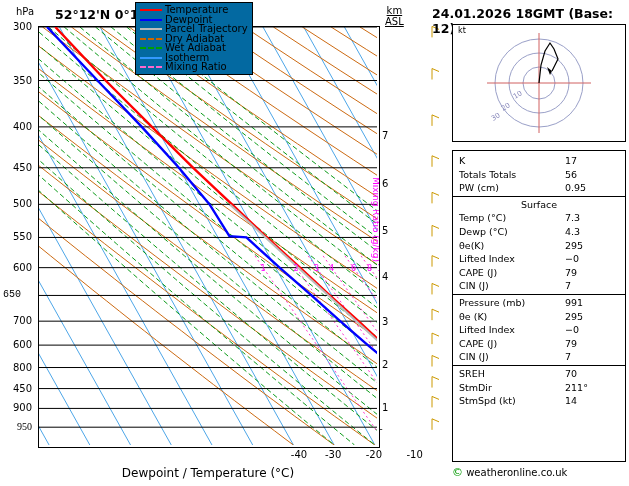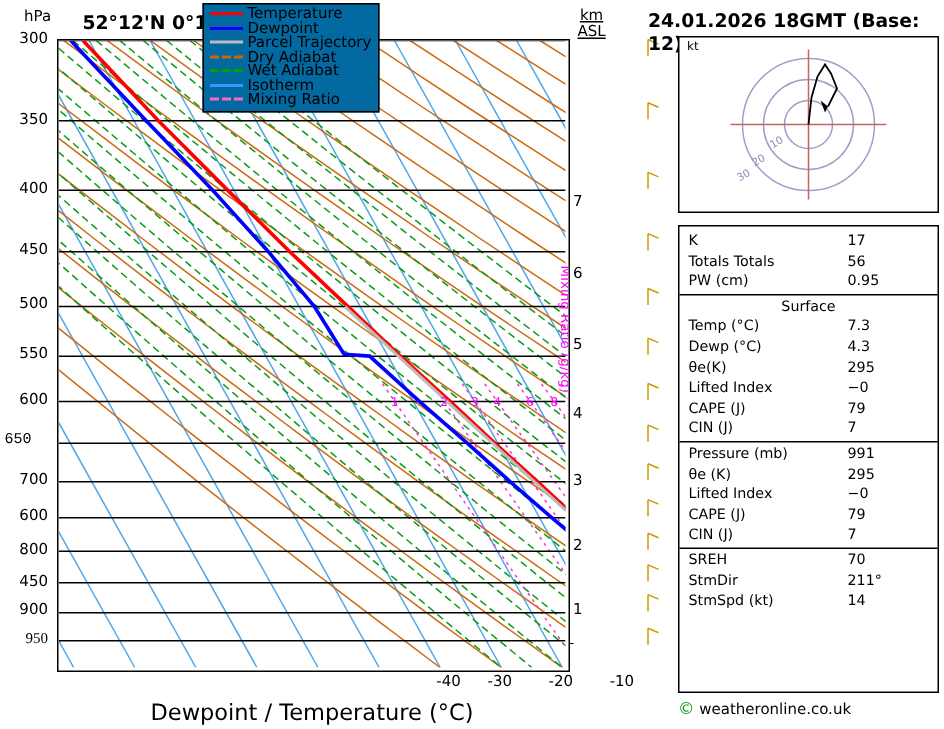--- a/index.html
+++ b/index.html
@@ -8,21 +8,21 @@
   
   #skewt-panel{left:0;top:0;width:420px;height:486px;}
   #plot-area{left:38px;top:26px;width:340px;height:420px;border:1px solid #000;background:#fff;overflow:hidden;}
   #hpa-label{left:16px;top:6px;font-size:10px;color:#000;}
   #title-left{left:55px;top:7px;font-size:12.5px;color:#000;font-weight:bold;}
   #km-label{left:385px;top:5px;font-size:10px;color:#000;text-align:center;line-height:11px;text-decoration:underline;}
   .ytick{position:absolute;right:0;font-size:10px;color:#000;transform:translateY(-50%);}
   #yaxis{left:0px;top:26px;width:35px;height:420px;}
   #xaxis{left:38px;top:448px;width:340px;height:16px;}
   .xtick{position:absolute;font-size:10px;color:#000;transform:translateX(-50%);}
-  #xlabel{left:38px;top:466px;width:340px;text-align:center;font-size:15px;color:#000;}
+  #xlabel{left:38px;top:466px;width:340px;text-align:center;font-size:12px;color:#000;}
   #kmaxis{left:378px;top:26px;width:40px;height:420px;}
   .kmtick{position:absolute;left:4px;font-size:10px;color:#000;transform:translateY(-50%);}
   .mixlabel{position:absolute;font-size:8px;color:#f0f;transform:translate(-50%,-50%);}
   #mix-axis-label{position:absolute;right:-2px;top:150px;font-size:9px;color:#f0f;writing-mode:vertical-rl;}
   
   #legend{position:absolute;left:135px;top:2px;background:#0369a1;border:1px solid #000;padding:2px 4px;font-size:10px;line-height:9.5px;z-index:40;}
   #legend div{white-space:nowrap;height:9.5px;}
   .lgline{display:inline-block;width:22px;height:0;border-top-width:2px;border-top-style:solid;vertical-align:middle;margin-right:3px;}
   
   #title-right{left:432px;top:6px;font-size:12.5px;font-weight:bold;color:#000;}

